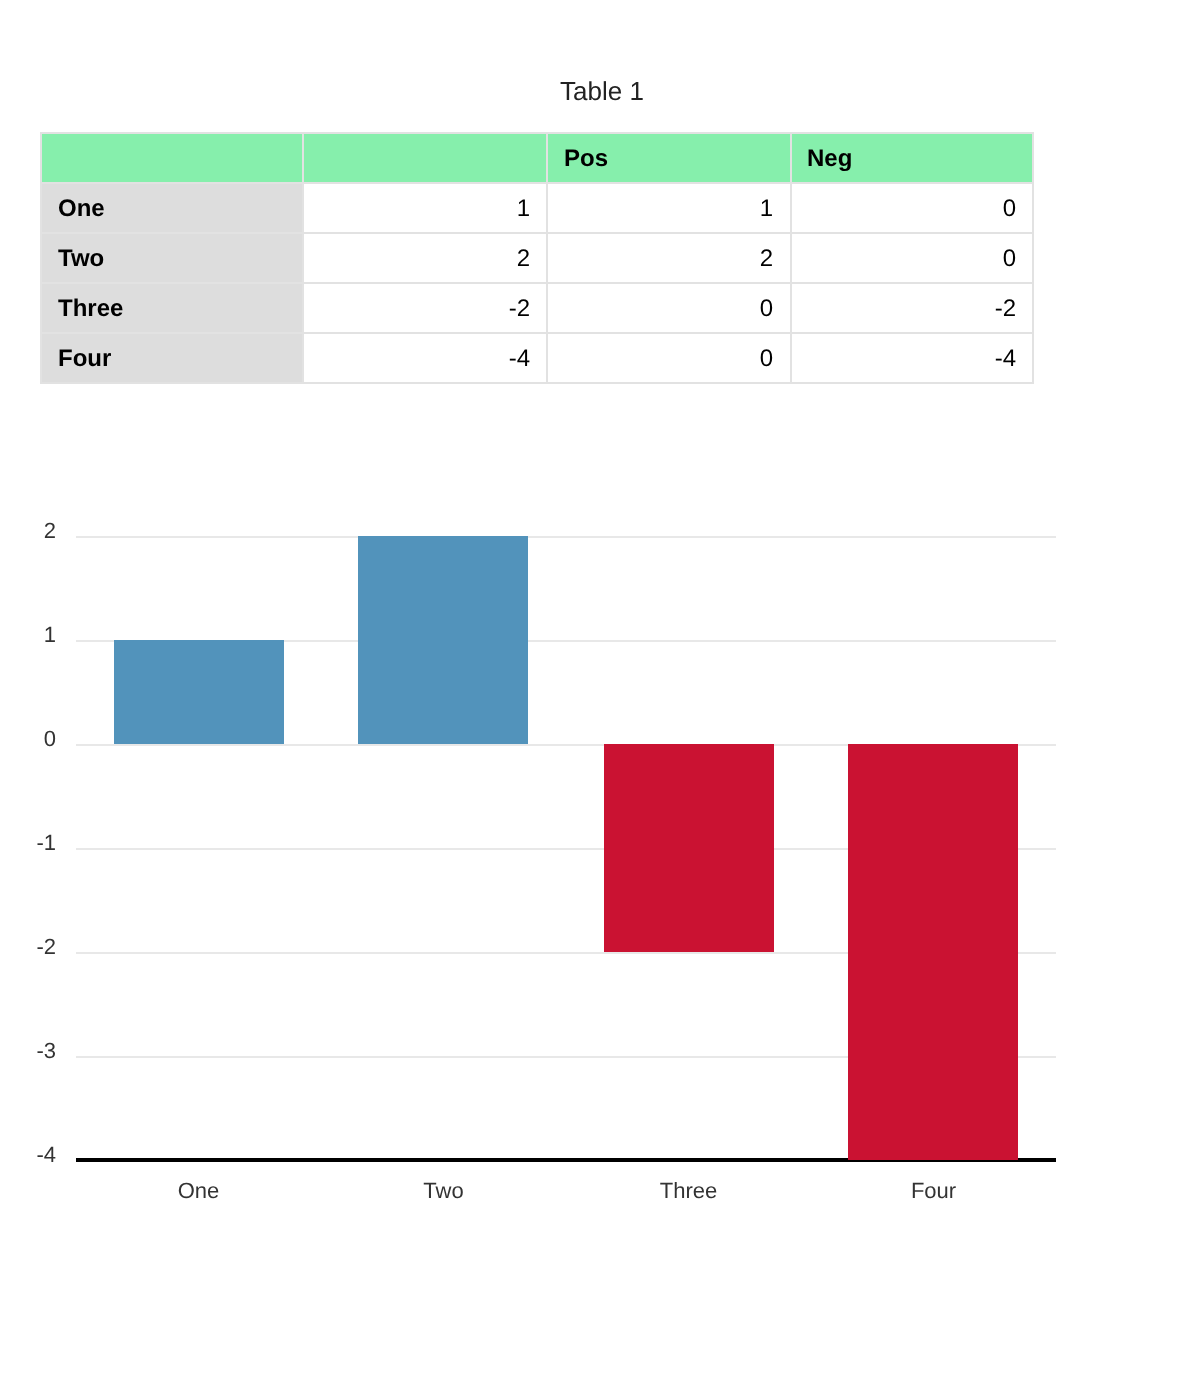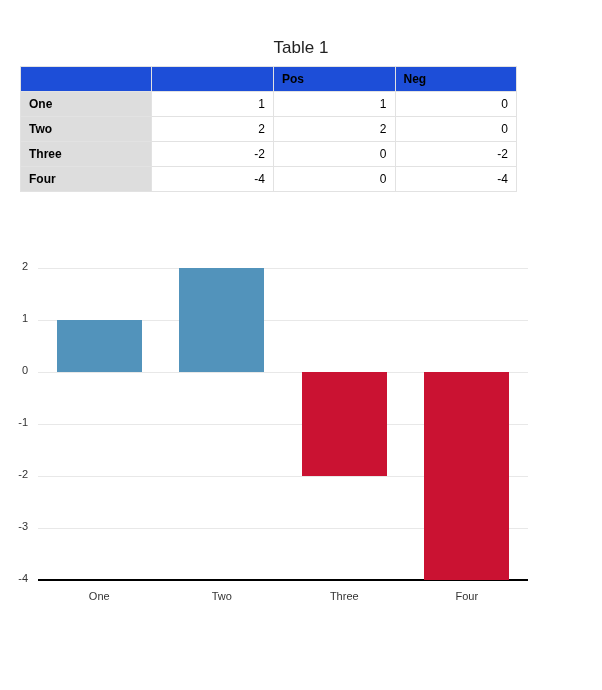--- a/index.html
+++ b/index.html
@@ -16,42 +16,42 @@
     overflow: hidden;
   }
 
   
   .table-title {
     position: absolute;
     left: 0;
     top: 38px;
     width: 602px;
     text-align: center;
-    font-size: 17px;
+    font-size: 13px;
     color: #222222;
   }
   .data-table {
     position: absolute;
     left: 20px;
     top: 66px;
     width: 497px;
     border-collapse: collapse;
     font-size: 12px;
     table-layout: fixed;
   }
   .data-table th,
   .data-table td {
     border: 1px solid #e2e2e2;
     height: 25px;
     padding: 0 8px;
     box-sizing: border-box;
     font-weight: normal;
   }
   .data-table thead th {
-    background: #1d4ed8;
+    background: #86efac;
     font-weight: bold;
     text-align: left;
     color: #000;
   }
   .data-table thead th.corner { width: 131px; }
   .data-table thead th.blank-col { width: 122px; }
   .data-table tbody th.rowhead {
     background: #dddddd;
     font-weight: bold;
     text-align: left;

